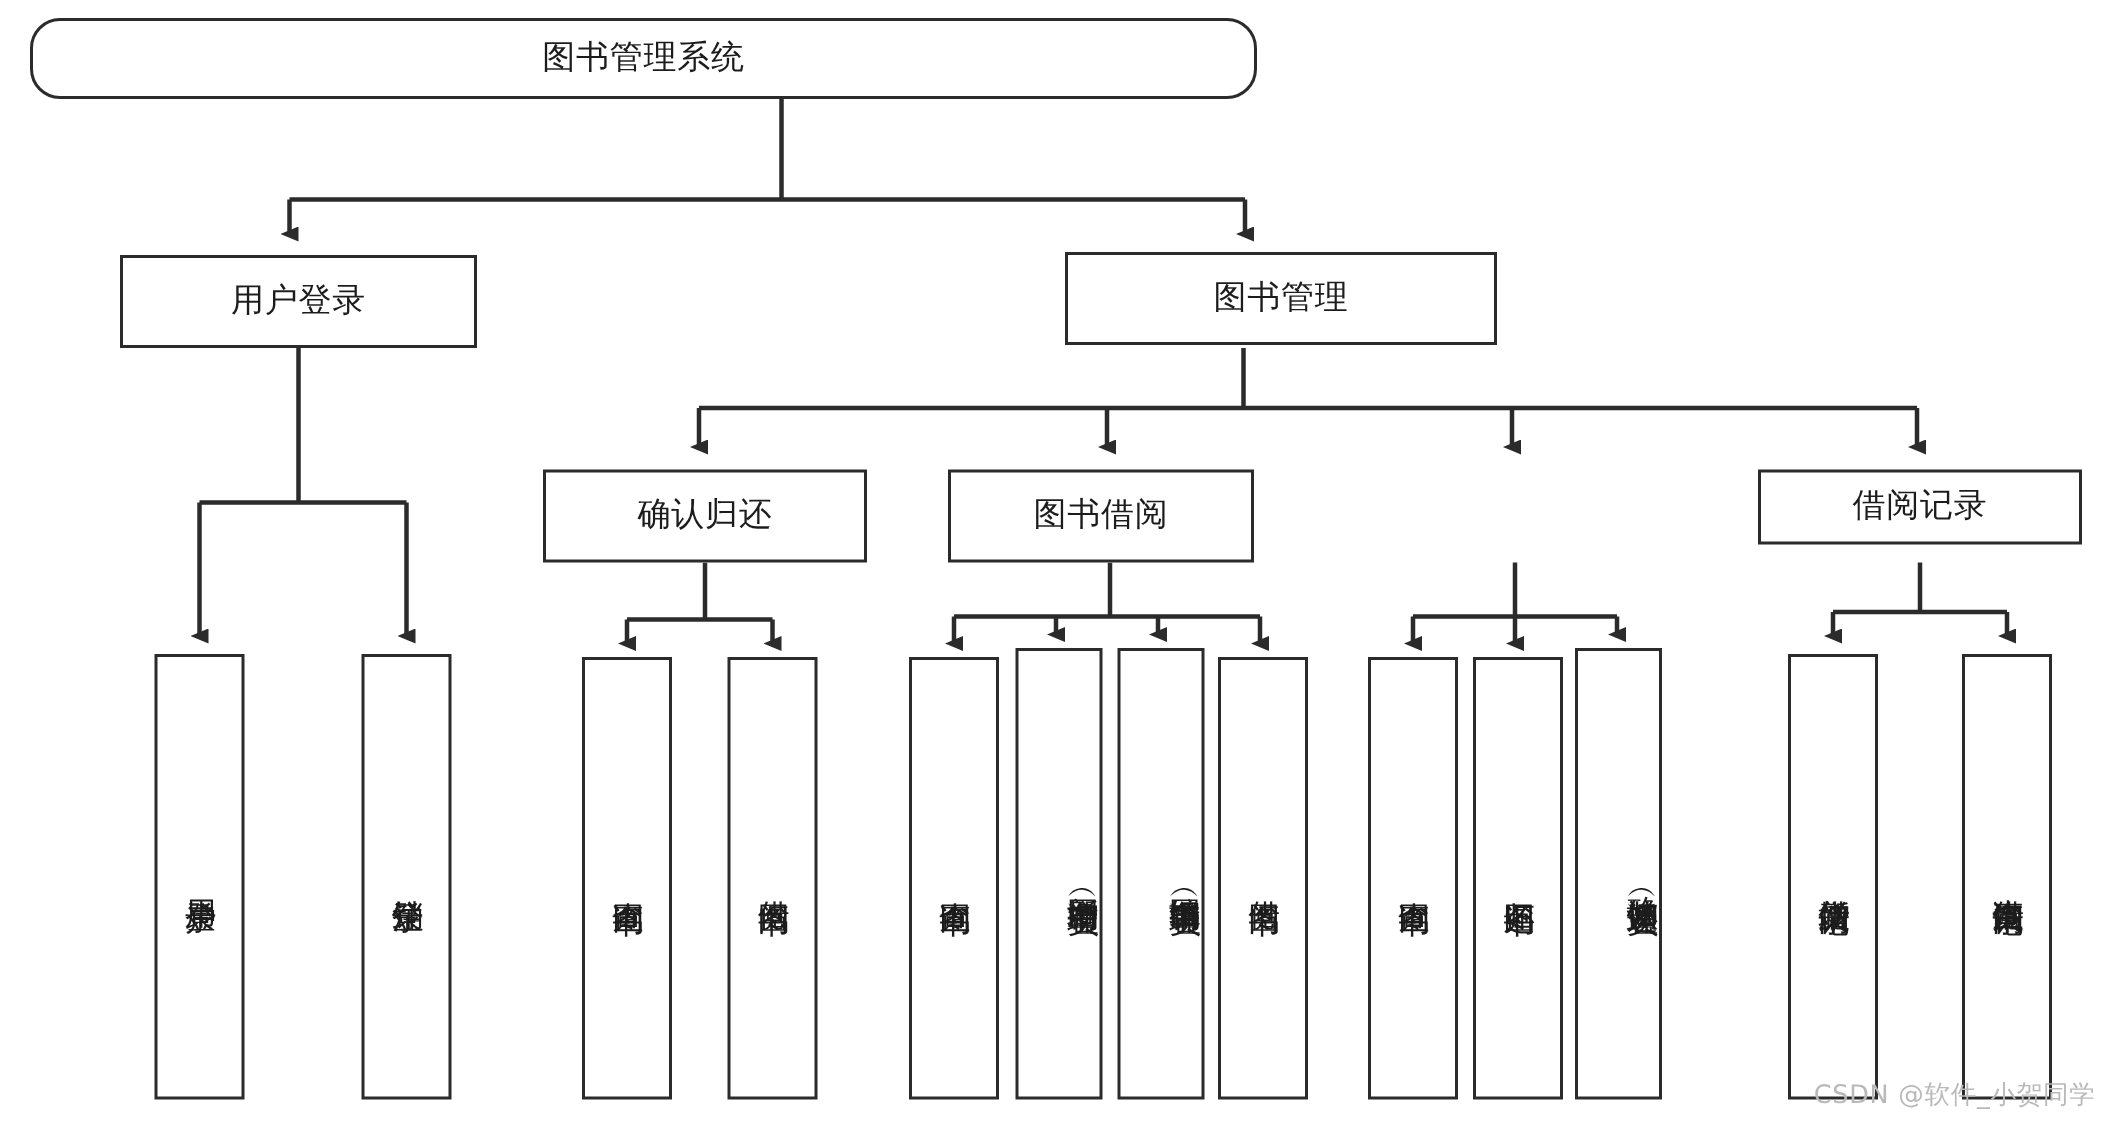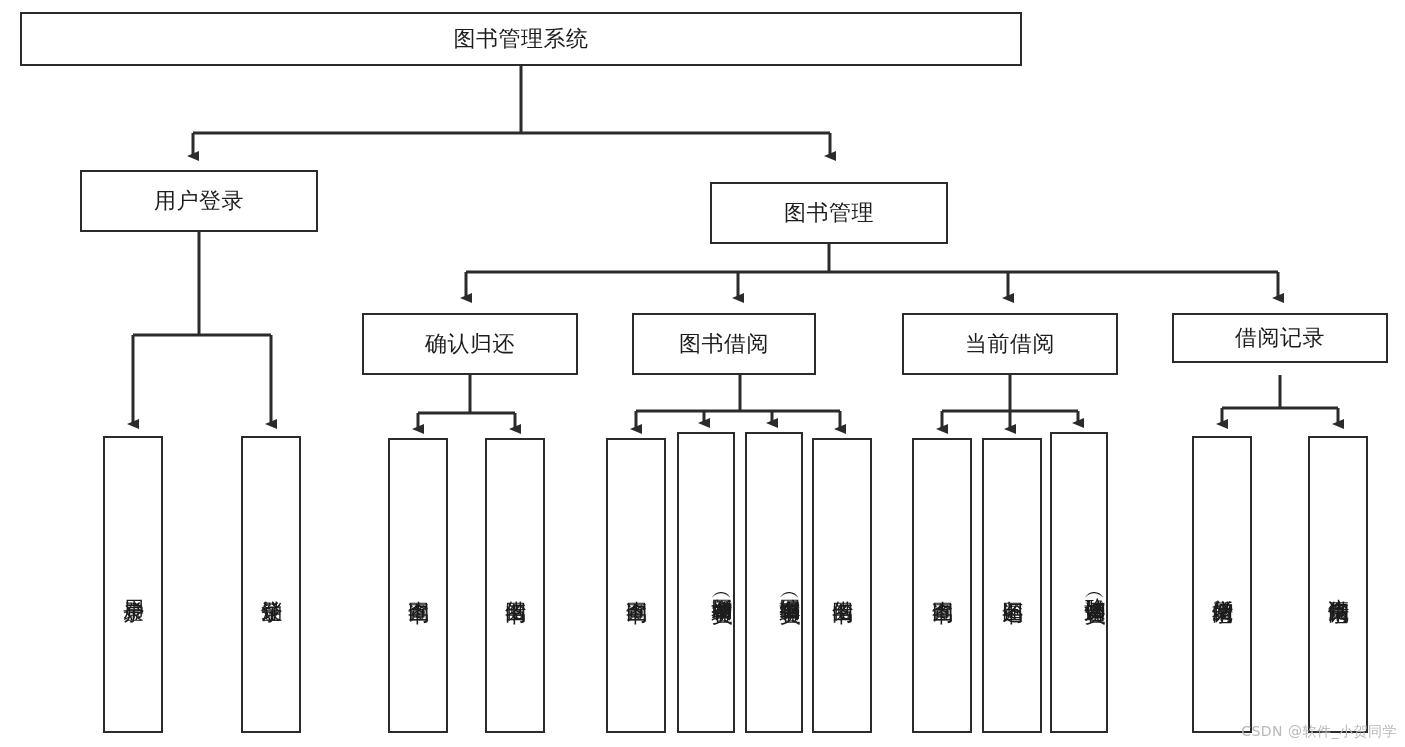--- a/index.html
+++ b/index.html
@@ -56,21 +56,21 @@
     align-items: center;
     padding-top: 0;
   }
   .label {
     display: block;
   }
   .watermark {
     position: absolute;
     right: 8px;
     bottom: 6px;
-    font-size: 14px;
+    font-size: 17px;
     color: #b9b9b9;
     letter-spacing: 0.5px;
     white-space: nowrap;
   }
 </style>
 </head>
 <body>
 
 <div id="canvas">
 
@@ -117,39 +117,36 @@
       <path d="M1010,411 L1010,429" marker-end="url(#arrow)"></path>
       <path d="M1078,411 L1078,423" marker-end="url(#arrow)"></path>
 
       <path d="M1280,375 L1280,408"></path>
       <path d="M1222,408 L1338,408"></path>
       <path d="M1222,408 L1222,424" marker-end="url(#arrow)"></path>
       <path d="M1338,408 L1338,424" marker-end="url(#arrow)"></path>
     </g>
   </svg>
 
-  <div class="node horiz" style="left:20px; top:12px; width:1002px; height:54px;">
+  <div class="node horiz" style="left:20px; top:12px; width:818px; height:54px;border-radius:20px;">
     <span class="label">图书管理系统</span>
   </div>
 
   <div class="node horiz" style="left:80px; top:170px; width:238px; height:62px;">
     <span class="label">用户登录</span>
   </div>
-  <div class="node horiz" style="left:710px; top:182px; width:238px; height:62px;">
+  <div class="node horiz" style="left:710px; top:168px; width:288px; height:62px;">
     <span class="label">图书管理</span>
   </div>
 
   <div class="node horiz" style="left:362px; top:313px; width:216px; height:62px;">
     <span class="label">确认归还</span>
   </div>
-  <div class="node horiz" style="left:632px; top:313px; width:184px; height:62px;">
+  <div class="node horiz" style="left:632px; top:313px; width:204px; height:62px;">
     <span class="label">图书借阅</span>
-  </div>
-  <div class="node horiz" style="left:902px; top:313px; width:216px; height:62px;">
-    <span class="label">当前借阅</span>
   </div>
   <div class="node horiz" style="left:1172px; top:313px; width:216px; height:50px;">
     <span class="label">借阅记录</span>
   </div>
 
   <div class="node vert midalign" style="left:103px; top:436px; width:60px; height:297px;">
     <span class="label">用户登录</span>
   </div>
   <div class="node vert midalign" style="left:241px; top:436px; width:60px; height:297px;">
     <span class="label">注销登录</span>

